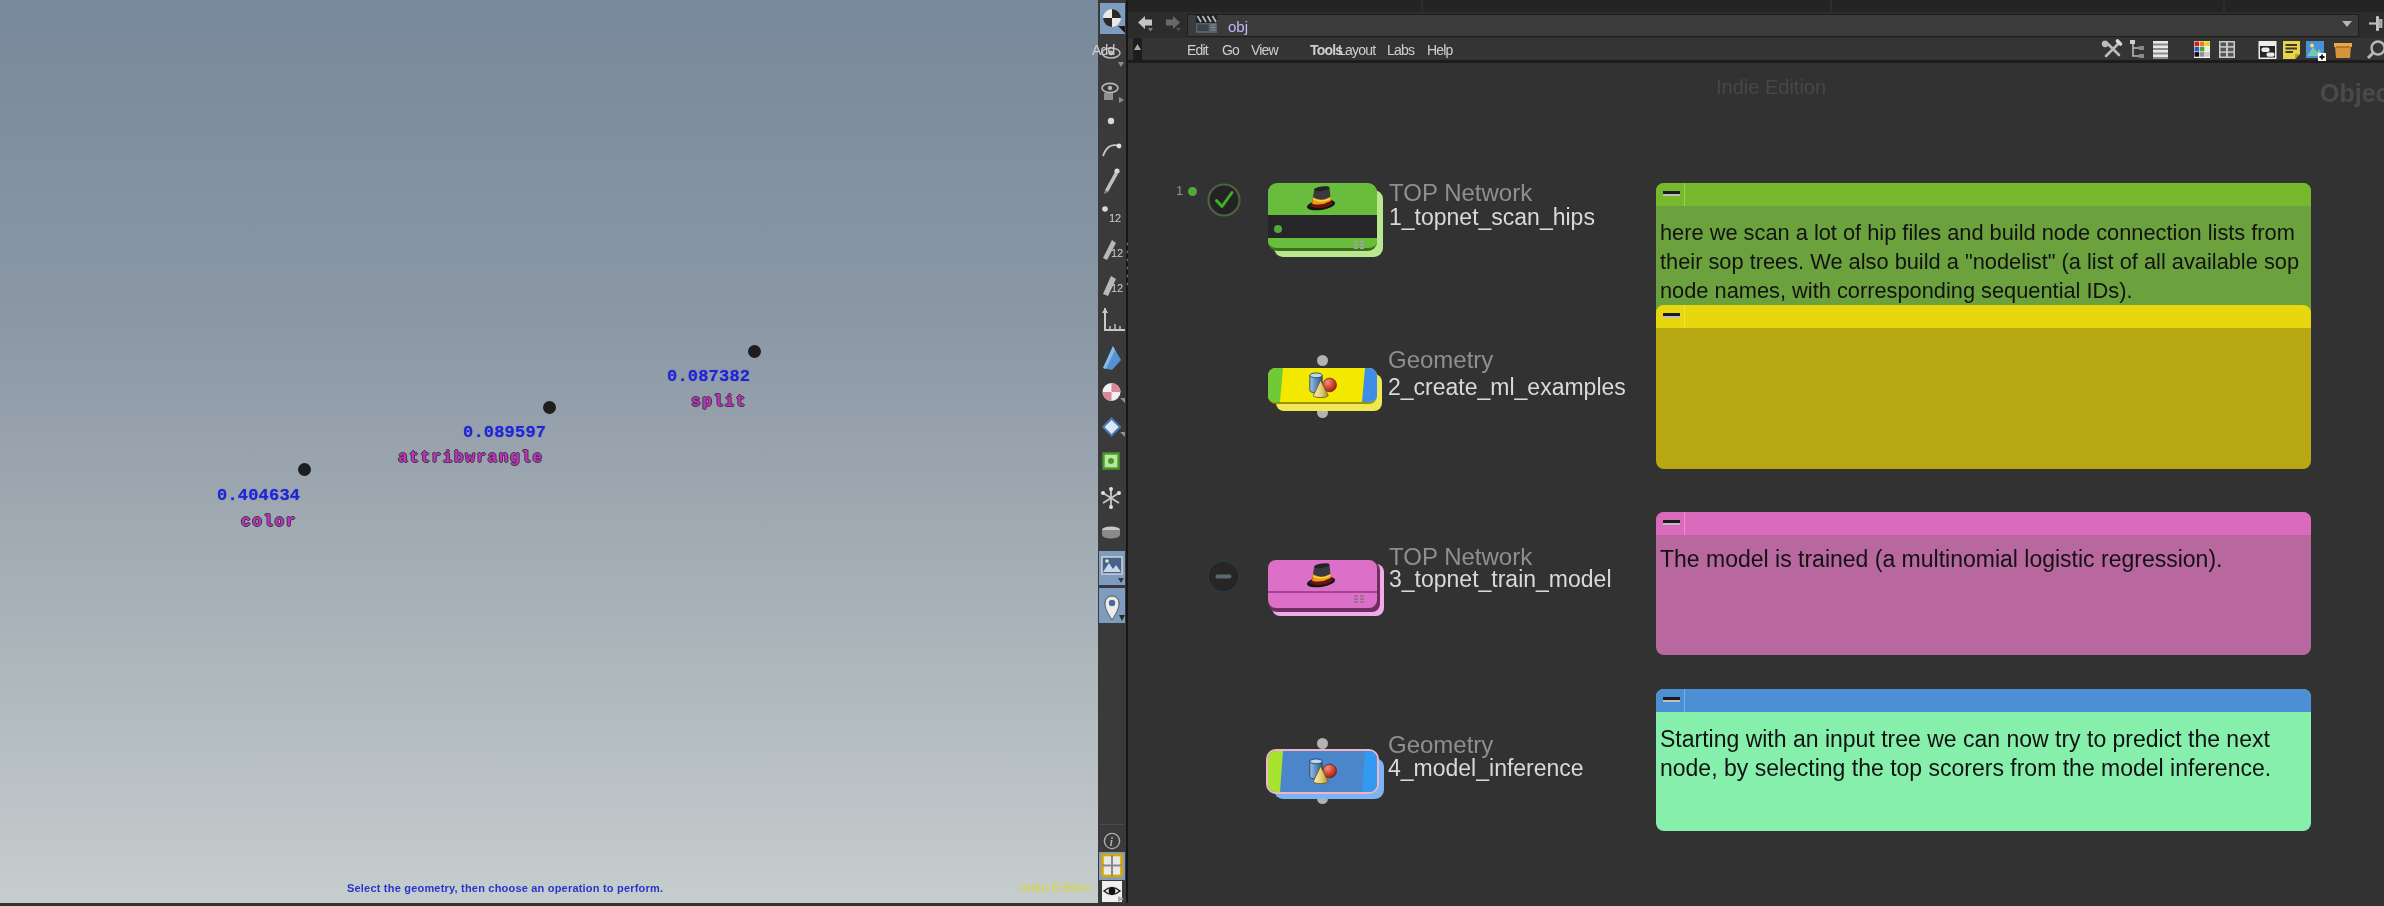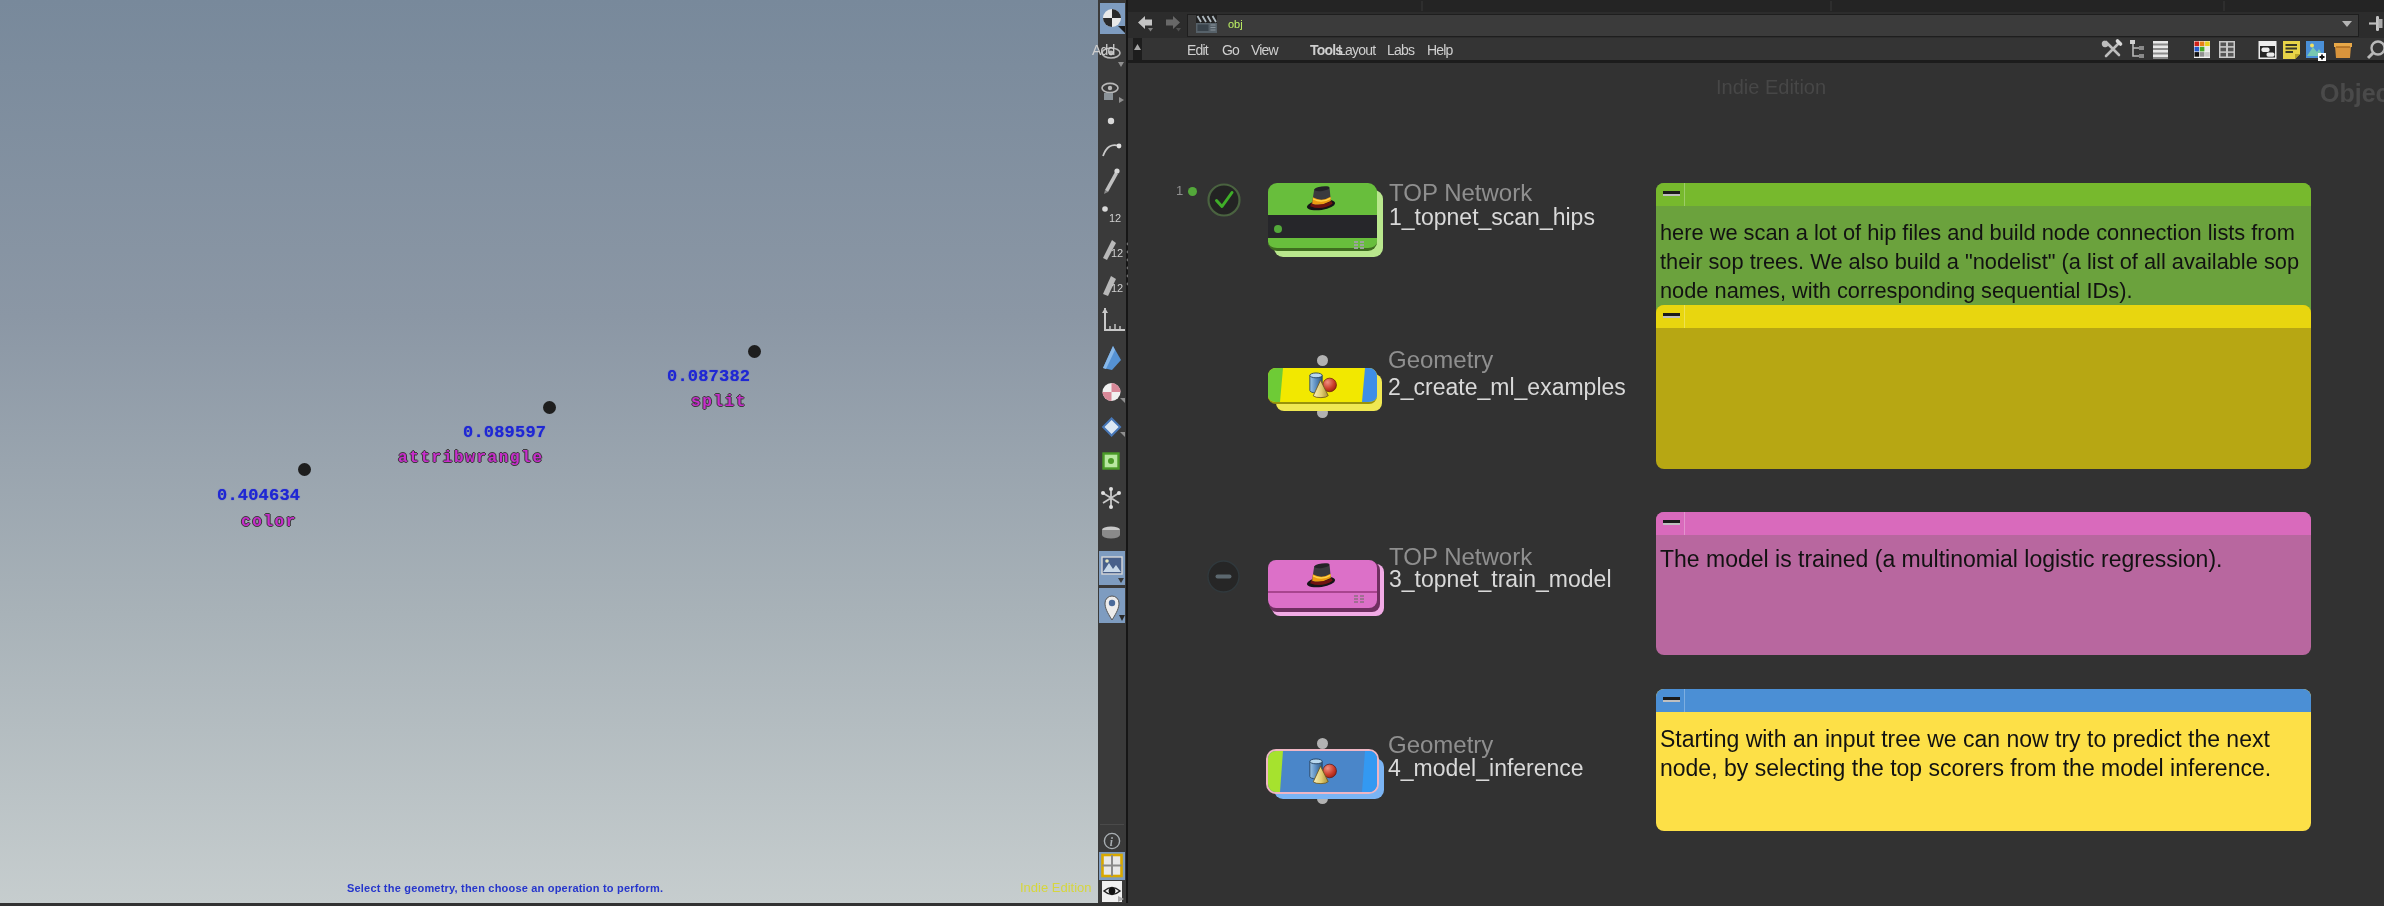--- a/index.html
+++ b/index.html
@@ -25,21 +25,21 @@
   #tbline { left:1126px; top:0; width:2px; height:903px; background:#161616; }
   #tbsep { left:1100px; top:824px; width:24px; height:1px; background:#4a4a4a; }
 
   
   #net { left:1128px; top:0; width:1256px; height:906px; background:#323232; }
   #tabstrip { left:1128px; top:0; width:1256px; height:12px; background:#242424; }
   .tabsep { position:absolute; top:1px; width:2px; height:10px; background:#2e2e2e; }
   #pathrow { left:1128px; top:12px; width:1256px; height:26px; background:#2c2c2c; }
   #pathfield { left:1187px; top:14px; width:1172px; height:23px; background:#3b3b3b;
     border:1px solid #1e1e1e; }
-  #pathtext { left:1228px; top:18px; color:#bef264; font-size:11px; }
+  #pathtext { left:1228px; top:18px; color:#c4b5fd; font-size:15px; }
   #menurow { left:1128px; top:38px; width:1256px; height:22px; background:#343434; }
   #menuscroll { left:1133px; top:38px; width:9px; height:22px; background:#1d1d1d; }
   #menuborder { left:1128px; top:60px; width:1256px; height:3px; background:#1c1c1c; }
   .menuitem { position:absolute; top:43px; color:#cfcfcf; font-size:14px; letter-spacing:-0.8px; line-height:14px; }
   #indienet { left:1716px; top:77px; color:#474747; font-size:20px; line-height:20px; }
   #objlabel { left:2320px; top:81px; color:#4a4a4a; font-size:25px; font-weight:bold; line-height:25px; }
 
   
   .nname { position:absolute; color:#d9d9d9; font-size:23px; line-height:23px; white-space:pre; }
   .ntype { position:absolute; color:#8f8f8f; font-size:24px; line-height:20px; white-space:pre; }
@@ -422,21 +422,21 @@
         <div class="nsep"></div>
       </div>
   </div>
   <div class="note" style="top:512px; height:143px; background:#b8679f;">
     <div class="nhead" style="background:#d96abc;">
         <div class="nminus"></div>
         <div class="nsep"></div>
       </div>
     <div class="nbody" style="top:33px; font-size:23px;">The model is trained (a multinomial logistic regression).</div>
   </div>
-  <div class="note" style="top:689px; height:142px; background:#fde047;">
+  <div class="note" style="top:689px; height:142px; background:#86efac;">
     <div class="nhead" style="background:#4b8fd5;">
         <div class="nminus"></div>
         <div class="nsep"></div>
       </div>
     <div class="nbody" style="top:36px; font-size:23px;">Starting with an input tree we can now try to predict the next
 node, by selecting the top scorers from the model inference.</div>
   </div>
 </div>
 
 </body></html>

